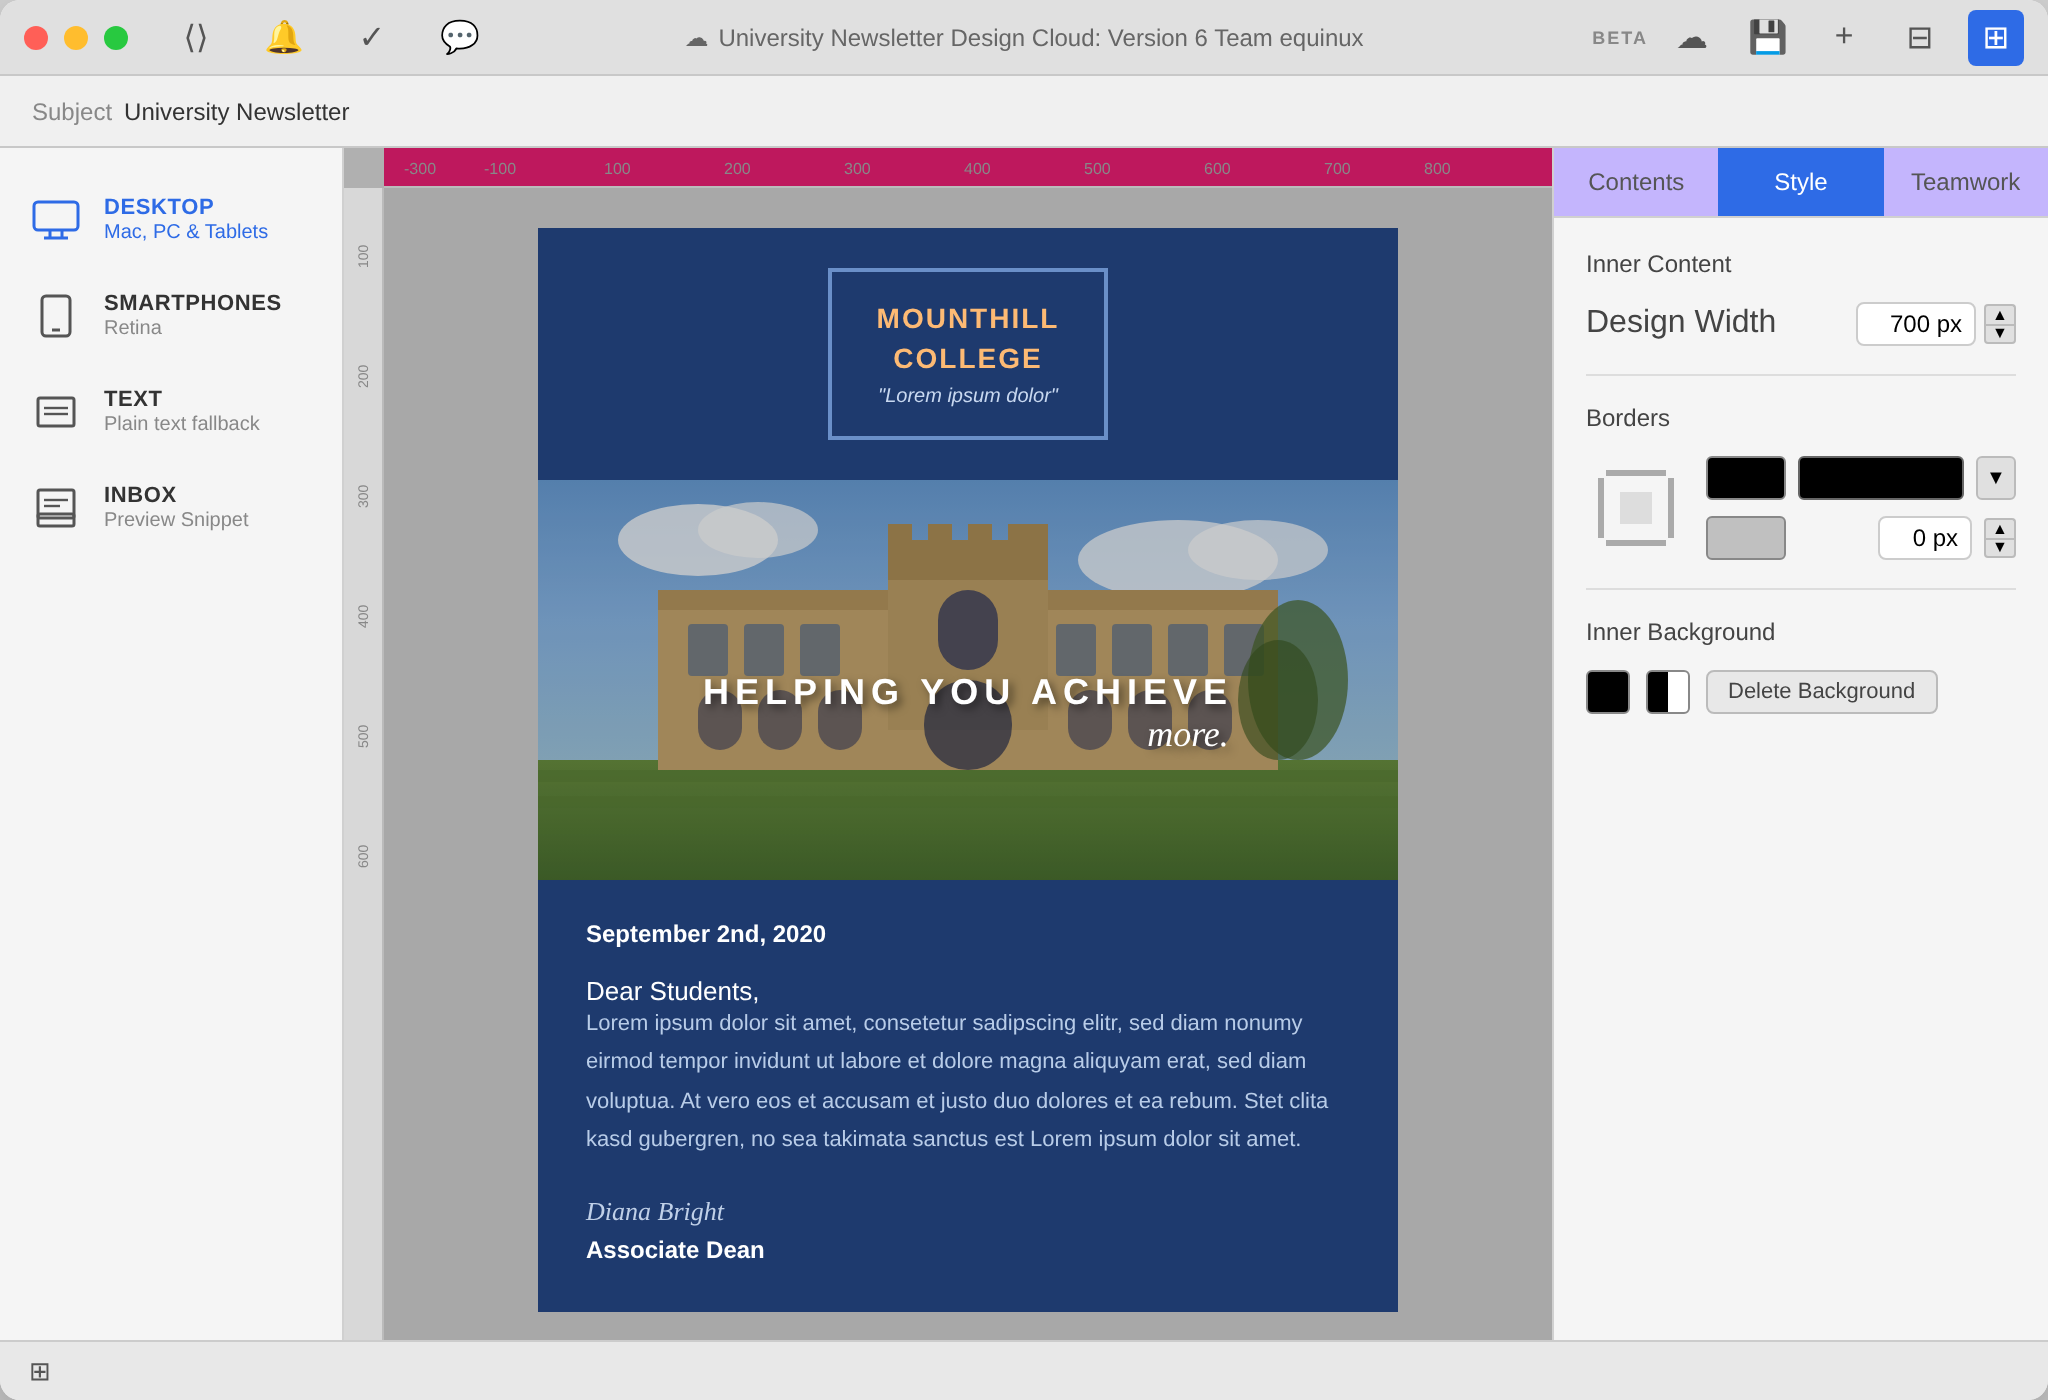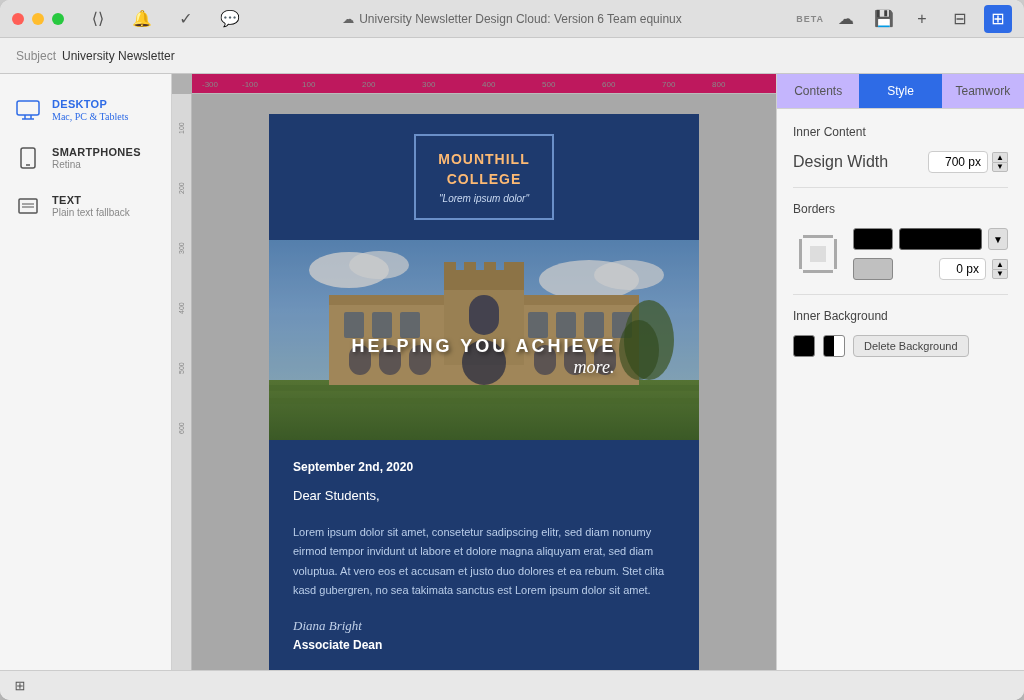--- a/index.html
+++ b/index.html
@@ -34,21 +34,21 @@
     
     .sidebar { width: 172px; background: #f5f5f5; border-right: 1px solid #d0d0d0; padding: 12px 0; flex-shrink: 0; }
     .sidebar-item { display: flex; align-items: center; padding: 10px 14px; cursor: pointer; gap: 10px; }
     .sidebar-item.active .sidebar-item-label { color: #2e6be6; }
     .sidebar-item.active .sidebar-item-sublabel { color: #2e6be6; }
     .sidebar-icon { width: 28px; height: 28px; display: flex; align-items: center; justify-content: center; flex-shrink: 0; }
     .sidebar-text { display: flex; flex-direction: column; }
     .sidebar-item-label { font-size: 11px; font-weight: 700; color: #333; letter-spacing: 0.3px; }
     .sidebar-item-label.blue { color: #2e6be6; }
     .sidebar-item-sublabel { font-size: 10px; color: #888; margin-top: 1px; }
-    .sidebar-item-sublabel.blue { color: #2e6be6; font-family: Liberation Serif, serif; }
+    .sidebar-item-sublabel.blue { color: #2e6be6; }
 
     
     .canvas-area { flex: 1; background: #b0b0b0; overflow: auto; position: relative; }
 
     
     .right-panel { width: 248px; background: #f5f5f5; border-left: 1px solid #d0d0d0; flex-shrink: 0; display: flex; flex-direction: column; }
     .panel-tabs { display: flex; border-bottom: 1px solid #d0d0d0; background: #c4b5fd; }
     .panel-tab { flex: 1; padding: 10px 4px; text-align: center; font-size: 12px; color: #555; cursor: pointer; border: none; background: none; }
     .panel-tab.active { background: #2e6be6; color: white; }
 
@@ -157,20 +157,34 @@
             <line x1="4" y1="8" x2="16" y2="8" stroke="#555" stroke-width="1.2"></line>
             <line x1="4" y1="11" x2="16" y2="11" stroke="#555" stroke-width="1.2"></line>
           </svg>
         </div>
         <div class="sidebar-text">
           <span class="sidebar-item-label">TEXT</span>
           <span class="sidebar-item-sublabel">Plain text fallback</span>
         </div>
       </div>
 
+      <div class="sidebar-item">
+        <div class="sidebar-icon">
+          <svg width="20" height="20" viewBox="0 0 20 20">
+            <rect x="1" y="1" width="18" height="14" rx="1" fill="none" stroke="#555" stroke-width="1.5"></rect>
+            <line x1="4" y1="6" x2="16" y2="6" stroke="#555" stroke-width="1.2"></line>
+            <line x1="4" y1="9" x2="12" y2="9" stroke="#555" stroke-width="1.2"></line>
+            <rect x="1" y="13" width="18" height="6" rx="1" fill="none" stroke="#555" stroke-width="1.5"></rect>
+          </svg>
+        </div>
+        <div class="sidebar-text">
+          <span class="sidebar-item-label">INBOX</span>
+          <span class="sidebar-item-sublabel">Preview Snippet</span>
+        </div>
+      </div>
     </div>
 
     <div class="canvas-area">
 
       <div style="position:absolute;top:0;left:20px;right:0;height:20px;background:#be185d;border-bottom:1px solid #bbb;overflow:hidden;z-index:10;">
         <svg width="100%" height="20">
           <text x="10" y="13" font-size="8" fill="#888">-300</text>
           <text x="50" y="13" font-size="8" fill="#888">-100</text>
           <text x="110" y="13" font-size="8" fill="#888">100</text>
           <text x="170" y="13" font-size="8" fill="#888">200</text>
@@ -274,21 +288,21 @@
 
               <rect width="430" height="200" fill="rgba(0,0,0,0.2)"></rect>
 
               <text x="215" y="112" text-anchor="middle" font-family="-apple-system,sans-serif" font-size="18" font-weight="700" fill="white" letter-spacing="3" style="text-shadow:2px 2px 4px rgba(0,0,0,0.5)">HELPING YOU ACHIEVE</text>
               <text x="325" y="133" text-anchor="middle" font-family="Georgia,serif" font-size="18" font-style="italic" fill="white" style="text-shadow:2px 2px 4px rgba(0,0,0,0.5)">more.</text>
             </svg>
           </div>
 
           <div style="background:#1e3a6e;padding:20px 24px 24px;">
             <div style="color:white;font-size:12px;font-weight:600;text-align:left;margin-bottom:14px;">September 2nd, 2020</div>
-            <div style="color:white;font-size:13px;font-weight:500;margin-bottom:20px;">Dear Students,</div>
+            <div style="color:white;font-size:13px;font-weight:500;margin-bottom:0;">Dear Students,</div>
             <div style="color:#b8cce8;font-size:11px;line-height:1.75;margin-bottom:18px;">Lorem ipsum dolor sit amet, consetetur sadipscing elitr, sed diam nonumy eirmod tempor invidunt ut labore et dolore magna aliquyam erat, sed diam voluptua. At vero eos et accusam et justo duo dolores et ea rebum. Stet clita kasd gubergren, no sea takimata sanctus est Lorem ipsum dolor sit amet.</div>
             <div style="color:#c0d0e8;font-style:italic;font-size:13px;margin-bottom:4px;font-family:Georgia,serif;">Diana Bright</div>
             <div style="color:white;font-size:12px;font-weight:700;">Associate Dean</div>
           </div>
 
         </div>
       </div>
     </div>
 
     <div class="right-panel">

